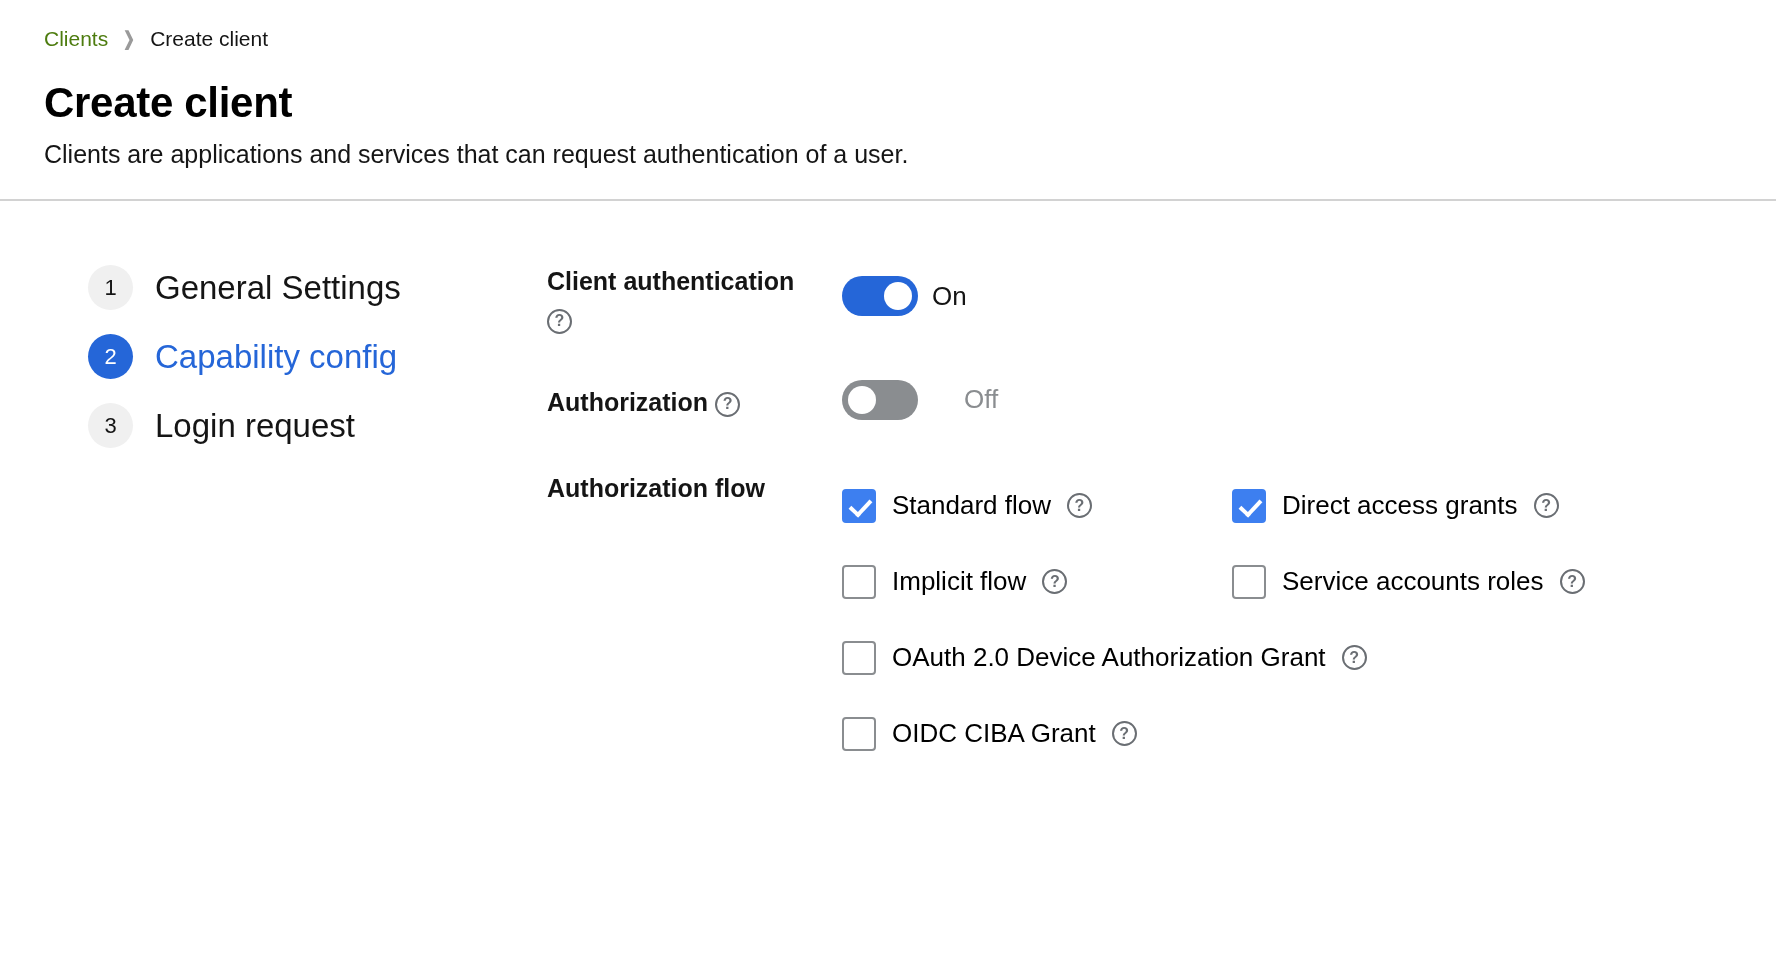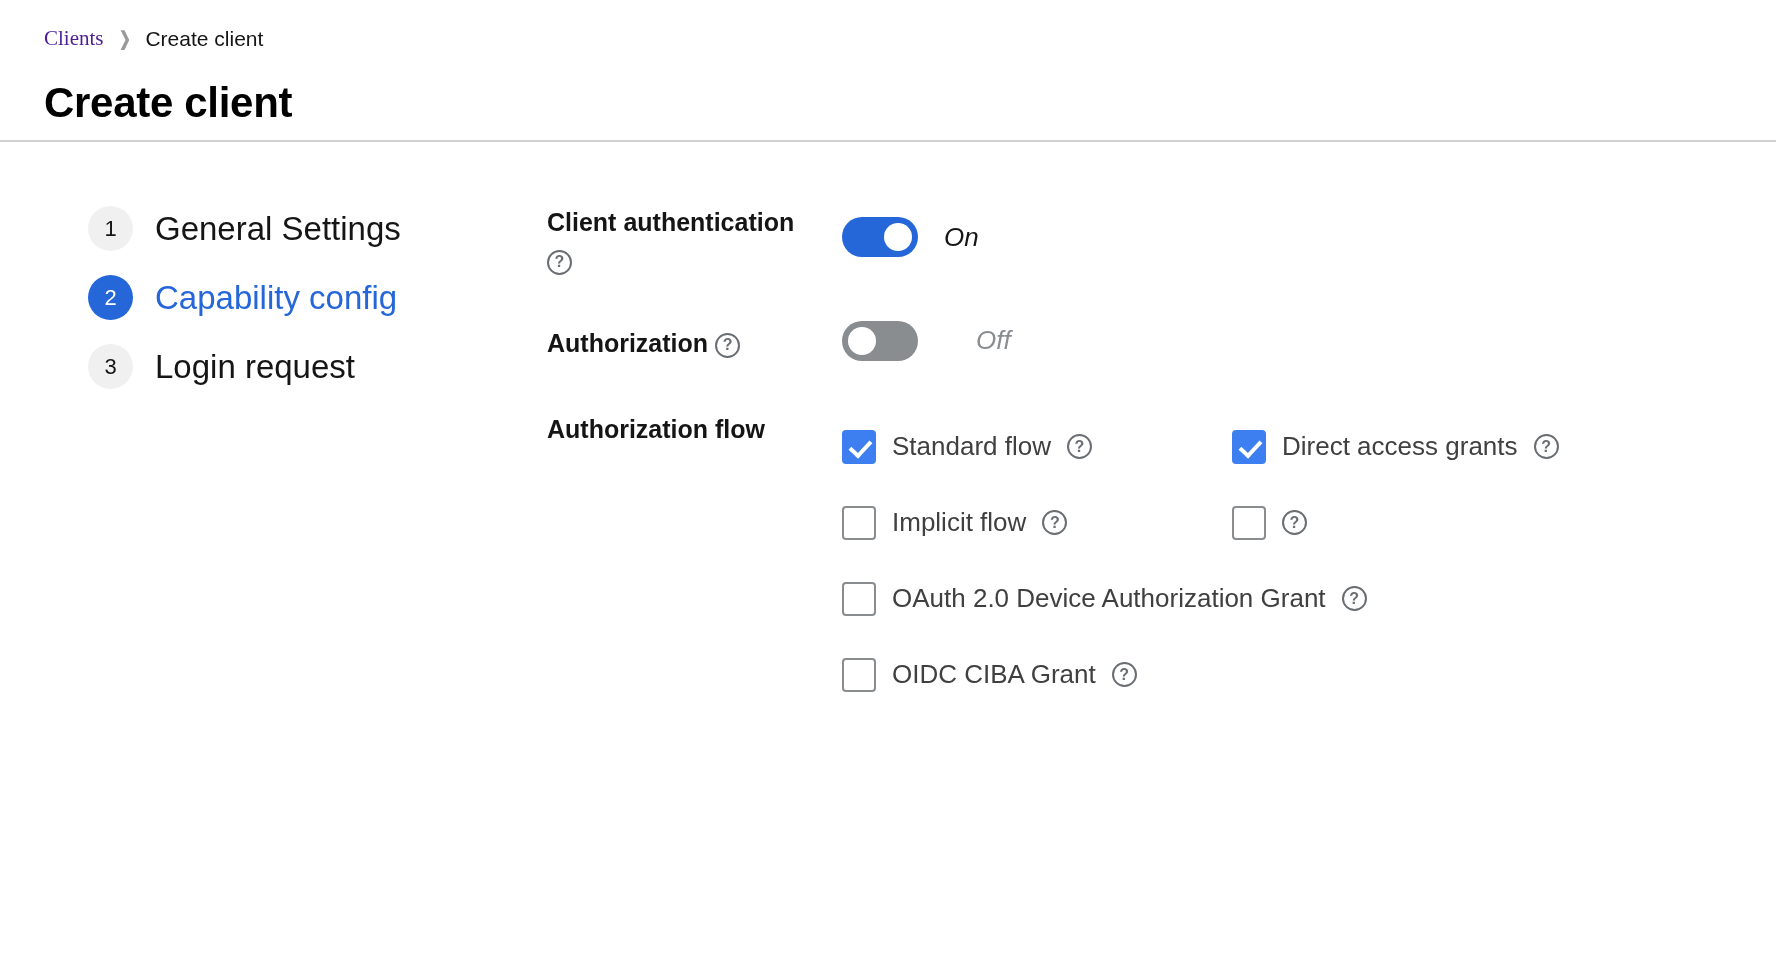--- a/index.html
+++ b/index.html
@@ -18,24 +18,23 @@
   }
   .breadcrumb {
     display: flex;
     align-items: center;
     gap: 13px;
     font-size: 21px;
     line-height: 1;
     margin-bottom: 30px;
   }
   .breadcrumb-link {
-    color: #4c1d95;
+    color: #4d7c0f;
     text-decoration: none;
     cursor: pointer;
-    font-family: Liberation Serif, serif;
   }
   .breadcrumb-sep {
     color: #9a9a9a;
     font-size: 19px;
     font-weight: bold;
     display: inline-block;
     transform: scaleX(0.75);
   }
   .breadcrumb-current {
     color: #151515;
@@ -131,22 +130,21 @@
     padding-top: 6px;
     line-height: 1.35;
   }
   .form-label .label-inline {
     display: inline;
     margin-top: 24px;
   }
   .form-control {
     display: flex;
     align-items: center;
-    gap: 26px;
-    font-style: italic;
+    gap: 14px;
   }
 
   
   .help-icon {
     display: inline-flex;
     align-items: center;
     justify-content: center;
     width: 25px; height: 25px;
     border-radius: 50%;
     border: 2.5px solid #6a6e73;
@@ -222,34 +220,35 @@
     content: "";
     position: absolute;
     left: 10px; top: 4px;
     width: 9px; height: 17px;
     border: solid #ffffff;
     border-width: 0 4.5px 4.5px 0;
     transform: rotate(43deg);
   }
   .cb-label {
     font-size: 26px;
-    color: #404040;
+    color: #000000;
     white-space: nowrap;
   }
 </style>
 </head>
 <body>
 
 <div class="page-header">
   <div class="breadcrumb">
     <a class="breadcrumb-link">Clients</a>
     <span class="breadcrumb-sep">❯</span>
     <span class="breadcrumb-current">Create client</span>
   </div>
   <h1 class="page-title">Create client</h1>
+  <p class="page-subtitle">Clients are applications and services that can request authentication of a user.</p>
 </div>
 <div class="header-divider"></div>
 
 <div class="content">
 
   <div class="wizard-nav">
     <div class="wizard-step">
       <div class="step-badge">1</div>
       <div class="step-label">General Settings</div>
     </div>
@@ -322,20 +321,21 @@
         <div class="checkbox-cell col1">
           <div class="cb unchecked"></div>
           <span class="cb-label">Implicit flow</span>
           <span class="help-icon">
               <span>?</span>
             </span>
         </div>
 
         <div class="checkbox-cell col2">
           <div class="cb unchecked"></div>
+          <span class="cb-label">Service accounts roles</span>
           <span class="help-icon">
               <span>?</span>
             </span>
         </div>
 
         <div class="checkbox-cell full">
           <div class="cb unchecked"></div>
           <span class="cb-label">OAuth 2.0 Device Authorization Grant</span>
           <span class="help-icon">
               <span>?</span>

